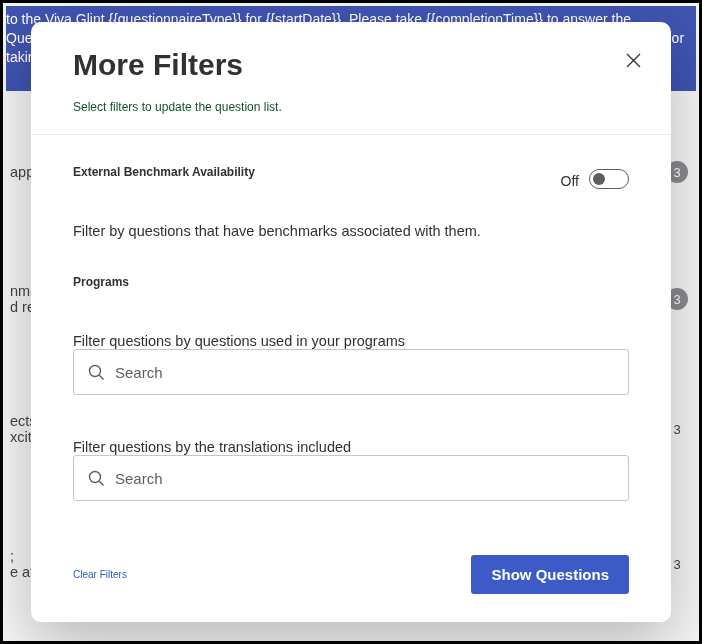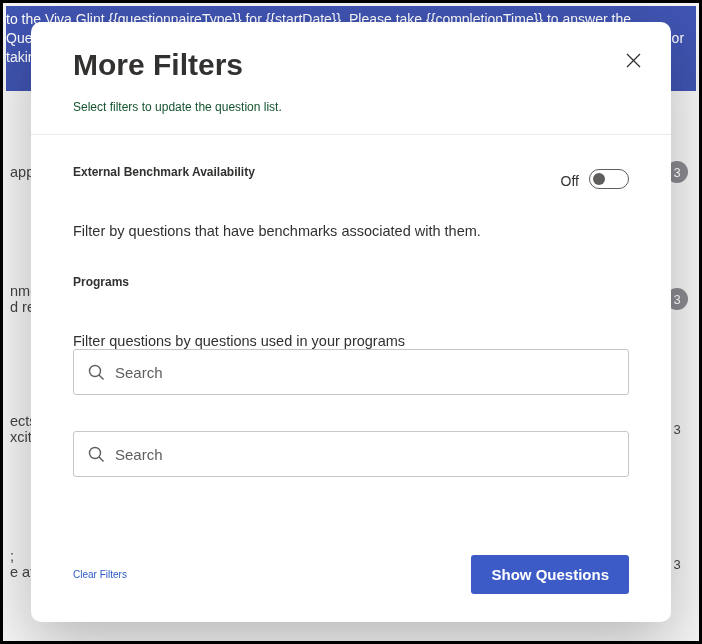--- a/index.html
+++ b/index.html
@@ -252,20 +252,21 @@
       <div class="search-box">
         <svg class="search-icon" width="17" height="17" viewBox="0 0 17 17">
             <circle cx="7" cy="7" r="5.5" stroke="currentColor" stroke-width="1.4" fill="none"></circle>
             <line x1="11" y1="11" x2="15.5" y2="15.5" stroke="currentColor" stroke-width="1.4"></line>
           </svg>
         <input type="text" placeholder="Search" style="">
       </div>
     </div>
 
     <div class="filter-section">
+      <div class="filter-desc">Filter questions by the translations included</div>
       <div class="search-box">
         <svg class="search-icon" width="17" height="17" viewBox="0 0 17 17">
             <circle cx="7" cy="7" r="5.5" stroke="currentColor" stroke-width="1.4" fill="none"></circle>
             <line x1="11" y1="11" x2="15.5" y2="15.5" stroke="currentColor" stroke-width="1.4"></line>
           </svg>
         <input type="text" placeholder="Search" style="">
       </div>
     </div>
 
   </div>

